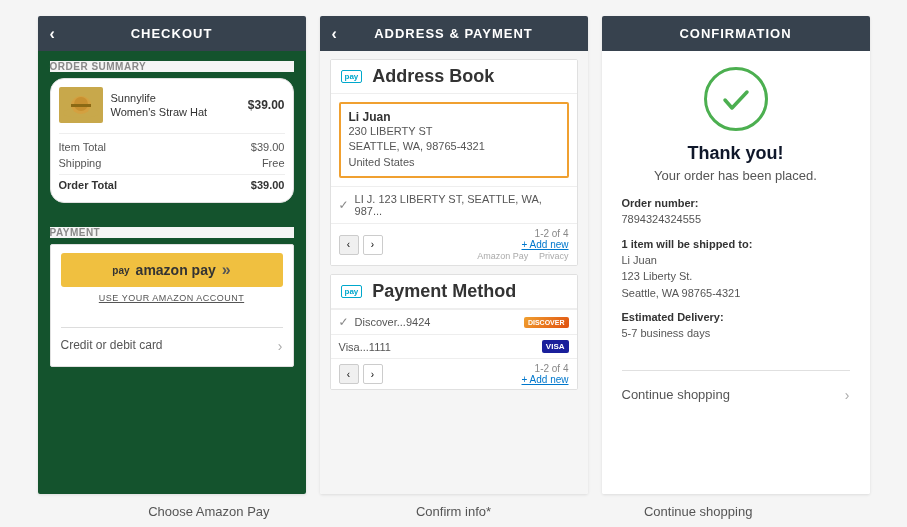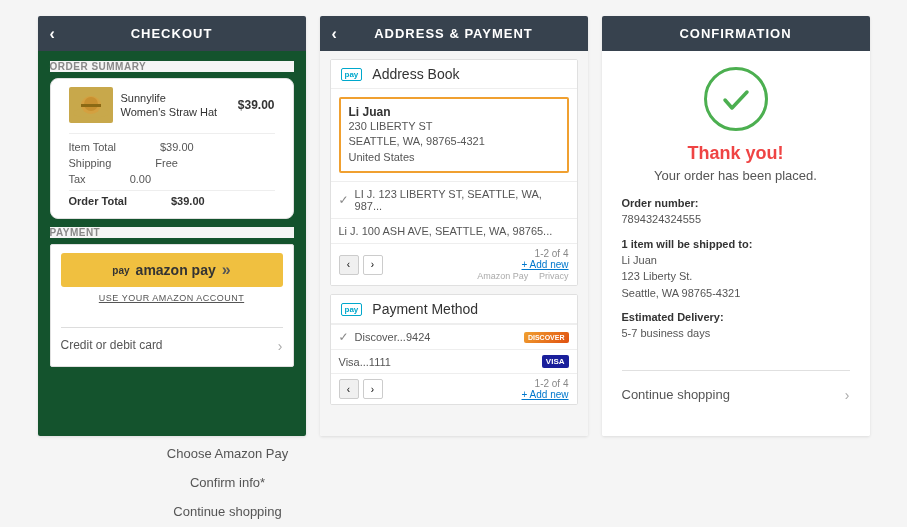--- a/index.html
+++ b/index.html
@@ -68,23 +68,23 @@
       color: #888;
       font-weight: bold;
       letter-spacing: 0.5px;
       margin-bottom: 6px;
       background: #f5f5f5;
     }
 
     .order-summary-box {
       background: #fff;
       border: 1px solid #e0e0e0;
-      border-radius: 8px;
-      padding: 8px 18px;
-      margin-bottom: 8px;
+      border-radius: 14px;
+      padding: 8px 8px;
+      margin-bottom: 24px;
     }
 
     .product-row {
       display: flex;
       align-items: center;
       gap: 8px;
       margin-bottom: 10px;
     }
 
     .product-image {
@@ -120,20 +120,21 @@
       text-align: right;
     }
 
     .totals-section {
       border-top: 1px solid #eee;
       padding-top: 6px;
     }
 
     .total-row {
       display: flex;
+      justify-content: space-between;
       font-size: 11px;
       color: #555;
       margin-bottom: 2px;
       padding: 1px 0;
       gap: 44px;
     }
 
     .total-row.order-total {
       border-top: 1px solid #eee;
       padding-top: 4px;
@@ -209,22 +210,22 @@
 
     .pay-section-header {
       display: flex;
       align-items: center;
       gap: 6px;
       padding: 6px 10px;
       border-bottom: 1px solid #eee;
       background: #fff;
     }
     .section-title {
-      font-size: 14px;
-      font-weight: normal;
+      font-size: 18px;
+      font-weight: bold;
       color: #333;
     }
 
     .address-selected {
       border: 2px solid #f0a030;
       border-radius: 2px;
       margin: 8px;
       padding: 6px 8px;
       background: #fff;
     }
@@ -392,21 +393,21 @@
       border: 3px solid #4caf50;
       display: flex;
       align-items: center;
       justify-content: center;
       margin-bottom: 12px;
     }
 
     .thank-you-text {
       font-size: 18px;
       font-weight: bold;
-      color: #ef4444;
+      color: #0f172a;
       margin-bottom: 4px;
       text-align: center;
     }
 
     .order-placed-text {
       font-size: 13px;
       color: #555;
       margin-bottom: 14px;
       text-align: center;
     }
@@ -447,21 +448,21 @@
     }
 
     .continue-label {
       font-size: 13px;
       color: #555;
     }
 
     
     .bottom-labels {
       display: flex;
-      flex-direction: column;
+      flex-direction: row;
       width: 744px;
       justify-content: center;
       gap: 14px;
       padding: 10px 12px 8px 12px;
     }
 
     .bottom-label {
       width: 268px;
       text-align: center;
       font-size: 13px;
@@ -515,24 +516,20 @@
         </div>
         <div class="totals-section">
           <div class="total-row">
             <span>Item Total</span>
             <span>$39.00</span>
           </div>
           <div class="total-row">
             <span>Shipping</span>
             <span>Free</span>
           </div>
-          <div class="total-row">
-            <span>Tax</span>
-            <span>0.00</span>
-          </div>
           <div class="total-row order-total">
             <span>Order Total</span>
             <span>$39.00</span>
           </div>
         </div>
       </div>
 
       <div class="section-label">PAYMENT</div>
       <div class="payment-section">
         <div class="amazon-pay-btn">
@@ -564,23 +561,20 @@
         </div>
         <div class="address-selected">
           <div class="name">Li Juan</div>
           <div class="addr">230 LIBERTY ST</div>
           <div class="addr">SEATTLE, WA, 98765-4321</div>
           <div class="addr">United States</div>
         </div>
         <div class="address-option">
           <span class="checkmark">✓</span>
           <span>LI J.  123 LIBERTY ST, SEATTLE, WA, 987...</span>
-        </div>
-        <div class="address-option-2">
-          <span>Li J.  100 ASH AVE, SEATTLE, WA, 98765...</span>
         </div>
         <div class="pagination-row">
           <div class="pag-controls">
             <div class="pag-btn">‹</div>
             <div class="pag-btn active">›</div>
           </div>
           <div class="pag-info">
             <span>1-2 of 4</span><br>
             <span class="add-new-link">+ Add new</span>
             <span style="font-size:9px;color:#aaa;">Amazon Pay</span>

